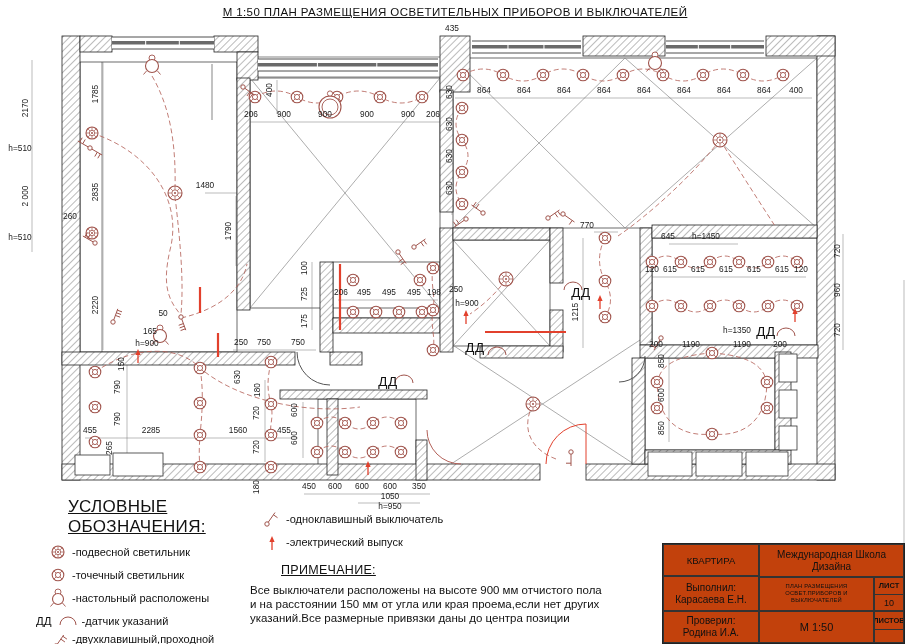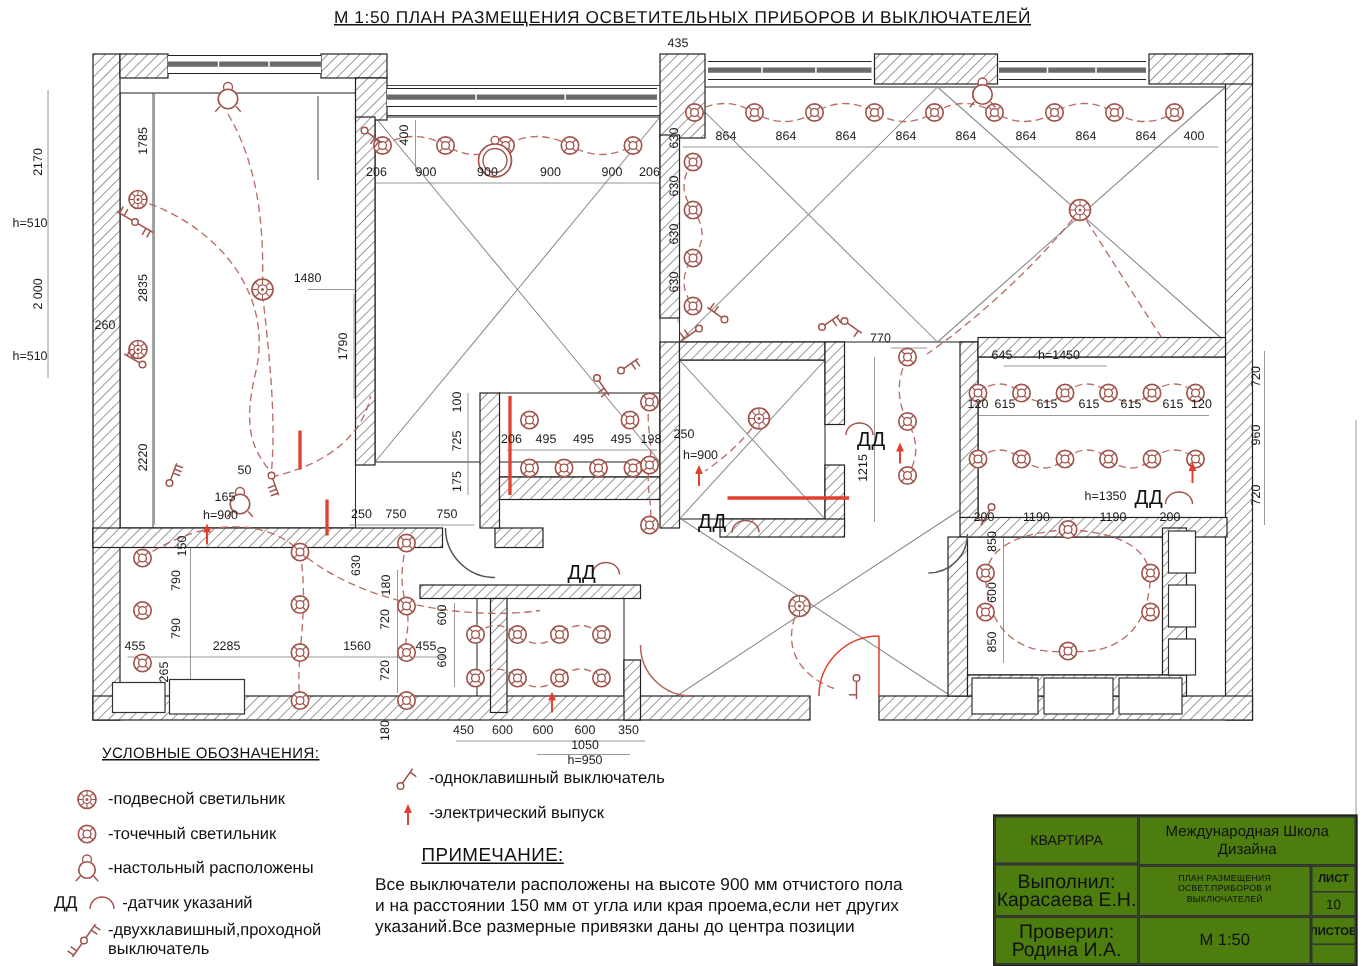--- a/index.html
+++ b/index.html
@@ -4,42 +4,42 @@
 <style>
   html,body{margin:0;padding:0;background:#fff;}
   body{width:910px;height:644px;position:relative;overflow:hidden;
        font-family:"Liberation Sans",sans-serif;color:#111;}
   #plan{position:absolute;left:0;top:0;z-index:0;}
   #plan text{font-family:"Liberation Sans",sans-serif;}
   .title{position:absolute;top:6px;left:50%;transform:translateX(-50%);
          font-size:11.5px;letter-spacing:.4px;text-decoration:underline;
          white-space:nowrap;z-index:2;}
   .legend{position:absolute;left:36px;top:497px;width:218px;z-index:2;}
-  .legend-heading{font-size:10px;letter-spacing:.3px;text-decoration:underline;
-                  margin-left:32px;margin-bottom:14px;}
+  .legend-heading{font-size:17px;letter-spacing:.3px;text-decoration:underline;
+                  margin-left:32px;margin-bottom:4px;}
   ul.leg{list-style:none;margin:0;padding:0;}
   ul.leg li{display:flex;align-items:center;font-size:11px;line-height:12.5px;
             margin-bottom:1px;}
   ul.leg .ic{width:36px;flex:0 0 36px;display:flex;justify-content:flex-end;
              align-items:center;}
   ul.leg .pfx{font-size:11.5px;margin-right:-6px;position:relative;z-index:1;}
   ul.leg .lbl{display:block;max-width:182px;}
   #legend-right{position:absolute;left:250px;top:508px;width:215px;z-index:2;}
   .note-heading{position:absolute;left:281px;top:563px;font-size:12.5px;
                 letter-spacing:.3px;text-decoration:underline;z-index:2;}
   .note-body{position:absolute;left:250px;top:583px;width:420px;font-size:11.5px;
              line-height:14.2px;z-index:2;}
   .tb{position:absolute;left:662px;top:543px;width:241px;height:99px;
       display:grid;grid-template-columns:96px 115px 30px;
-      grid-template-rows:32px 35px 32px;border:1.2px solid #222;background:#4d7c0f;z-index:2;}
+      grid-template-rows:32px 35px 32px;border:1.2px solid #222;background:#c2410c;z-index:2;}
   .tb .c{border:0.5px solid #333;display:flex;align-items:center;
          justify-content:center;text-align:center;overflow:hidden;}
   .tb .obj{font-size:9.5px;}
   .tb .org{grid-column:2/4;font-size:10px;line-height:12px;padding:16px 14px;}
-  .tb .auth,.tb .chk{font-size:13px;flex-direction:column;line-height:12px;}
+  .tb .auth,.tb .chk{font-size:10px;flex-direction:column;line-height:12px;}
   .tb .doc{font-size:5.8px;line-height:7px;padding:0 6px;letter-spacing: .2px;}
   .tb .scale{font-size:11px;}
   .tb .split{flex-direction:column;padding:0;align-items:stretch;}
   .tb .sl{font-size:7.5px;font-weight:bold;border-bottom:0.5px solid #333;
           height:17px;display:flex;align-items:center;justify-content:center;}
   .tb .sv{font-size:9px;flex:1;display:flex;align-items:center;justify-content:center;}
 </style>
 </head>
 <body>
 

